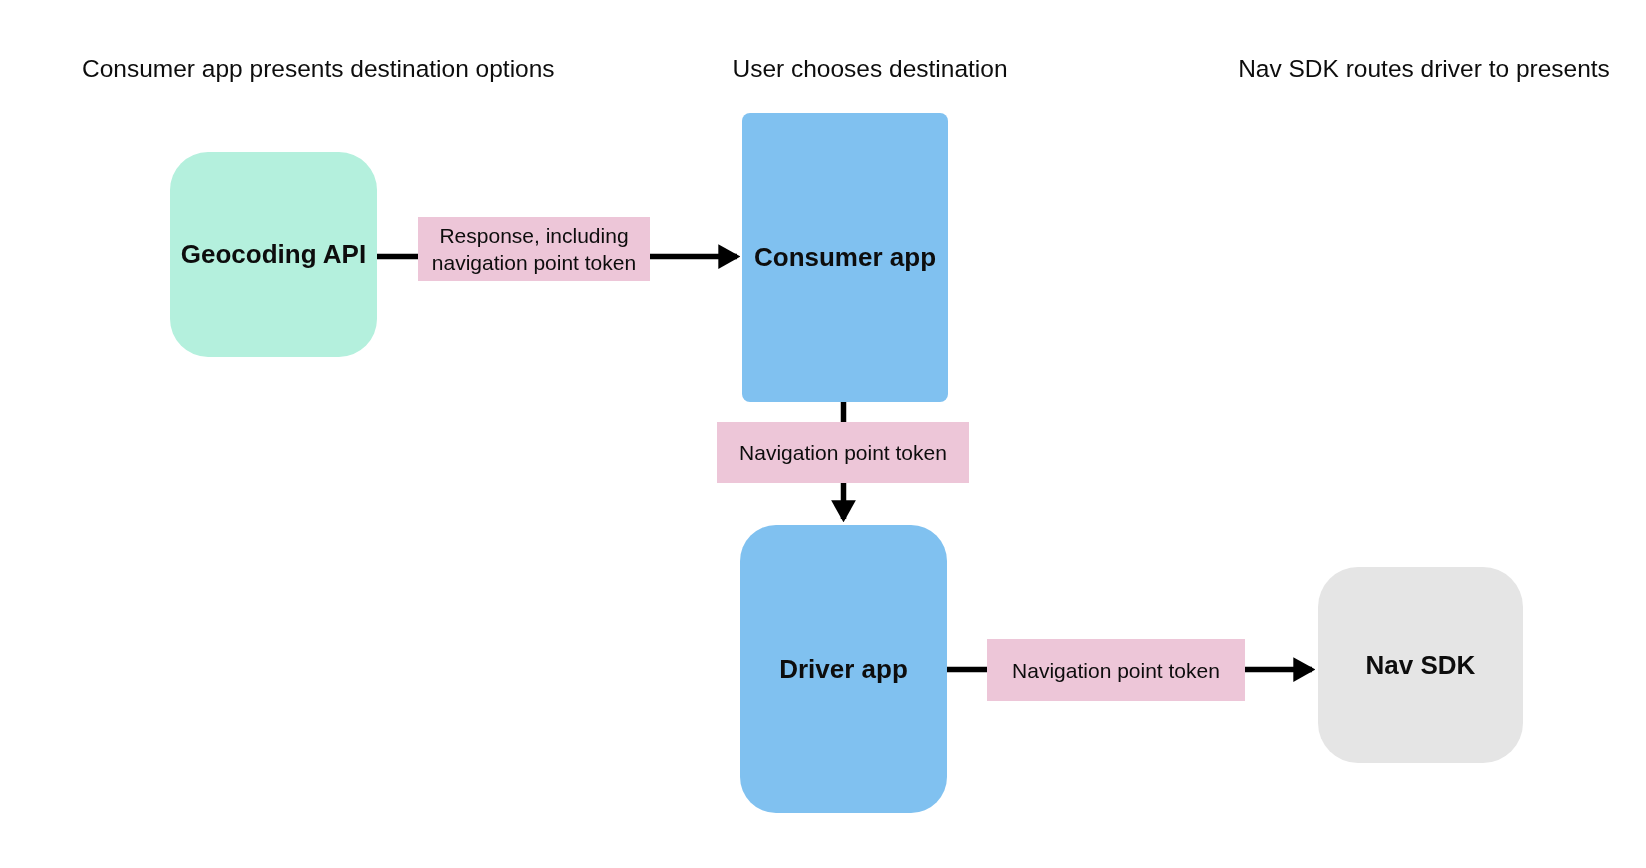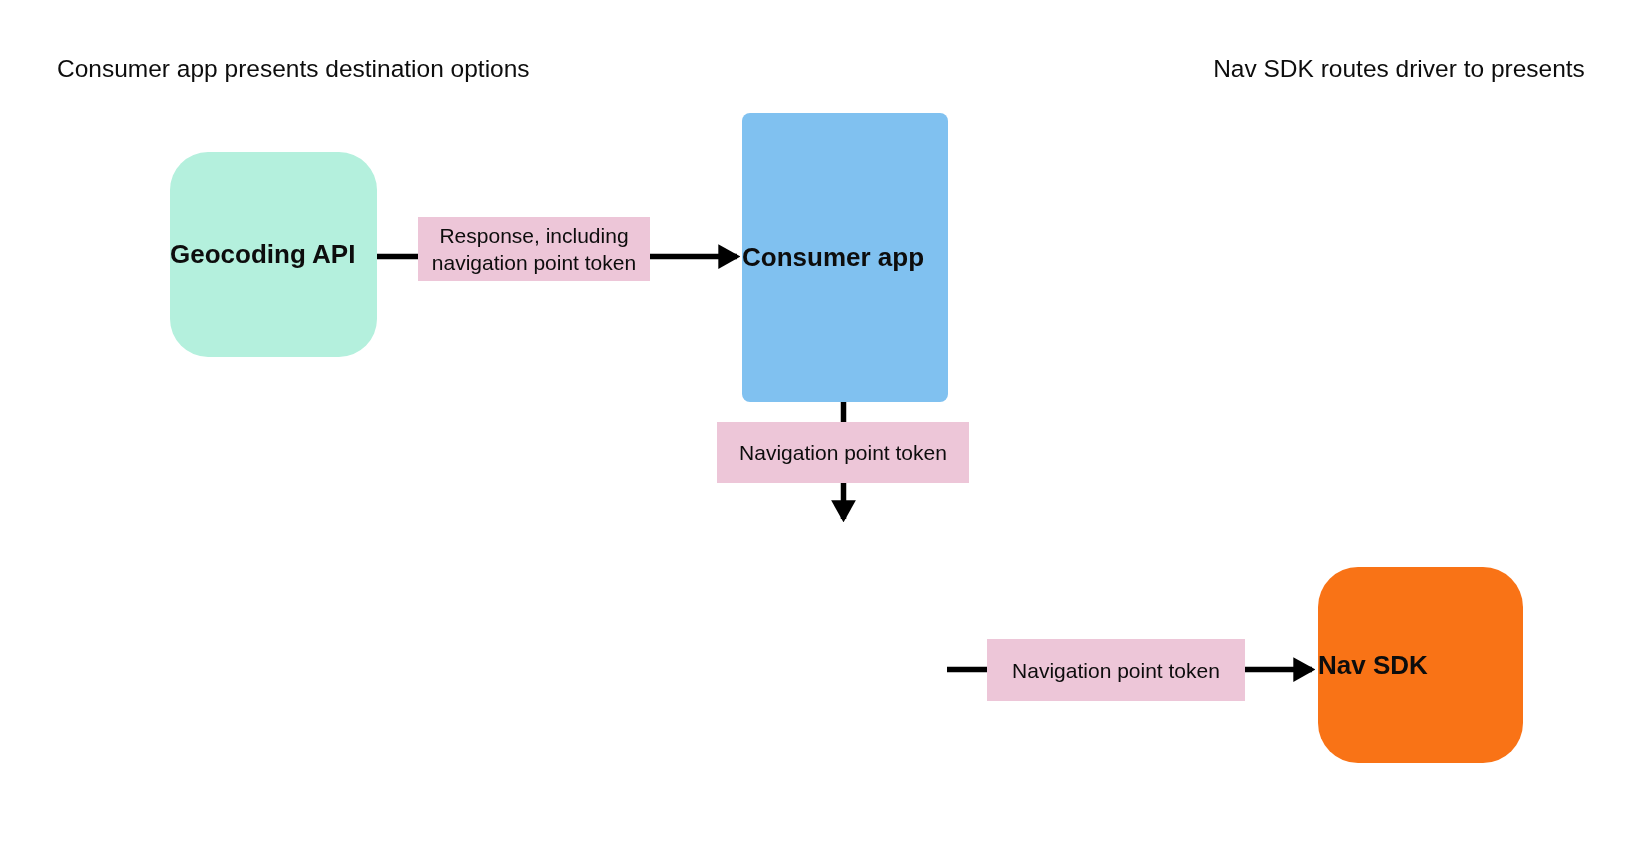--- a/index.html
+++ b/index.html
@@ -17,37 +17,38 @@
     left: 0; top: 0;
     z-index: 1;
   }
   .hdr {
     position: absolute;
     top: 54px;
     font-size: 24.5px;
     line-height: 30px;
     white-space: nowrap;
     z-index: 4;
+    margin-left: 25px;
   }
   #hdr1 { left: 57px; }
   #hdr2 { left: 845px; transform: translateX(-50%); }
   #hdr3 { left: 1399px; transform: translateX(-50%); }
   .node {
     position: absolute;
     display: flex;
     align-items: center;
-    justify-content: flex-start;
+    justify-content: center;
     font-weight: bold;
     font-size: 26px;
     z-index: 3;
   }
   #node-geocoding { left: 170px; top: 152px; width: 207px; height: 205px; background: #b4f0dd; border-radius: 38px; }
   #node-consumer  { left: 742px; top: 113px; width: 206px; height: 289px; background: #80c1f0; border-radius: 8px; }
   #node-driver    { left: 740px; top: 525px; width: 207px; height: 288px; background: #80c1f0; border-radius: 36px; }
-  #node-navsdk    { left: 1318px; top: 567px; width: 205px; height: 196px; background: #f97316; border-radius: 40px; }
+  #node-navsdk    { left: 1318px; top: 567px; width: 205px; height: 196px; background: #e5e5e5; border-radius: 40px; }
   .elabel {
     position: absolute;
     display: flex;
     align-items: center;
     justify-content: center;
     text-align: center;
     background: #edc6d8;
     font-size: 21px;
     line-height: 27px;
     z-index: 2;
@@ -66,27 +67,31 @@
       <marker id="ah" markerWidth="4" markerHeight="4.5" refX="3.4" refY="2.25" orient="auto">
         <path d="M0,0 L4,2.25 L0,4.5 z" fill="#000000"></path>
       </marker>
     </defs>
     <line x1="377" y1="256.5" x2="737" y2="256.5" stroke="#000000" stroke-width="5.5" marker-end="url(#ah)"></line>
     <line x1="843.5" y1="402" x2="843.5" y2="519" stroke="#000000" stroke-width="5.5" marker-end="url(#ah)"></line>
     <line x1="947" y1="669.5" x2="1312" y2="669.5" stroke="#000000" stroke-width="5.5" marker-end="url(#ah)"></line>
   </svg>
 
   <div class="hdr" id="hdr1">Consumer app presents destination options</div>
+  <div class="hdr" id="hdr2">User chooses destination</div>
   <div class="hdr" id="hdr3">Nav SDK routes driver to presents</div>
 
   <div class="node" id="node-geocoding">
     <span>Geocoding API</span>
   </div>
   <div class="node" id="node-consumer">
     <span>Consumer app</span>
+  </div>
+  <div class="node" id="node-driver">
+    <span>Driver app</span>
   </div>
   <div class="node" id="node-navsdk">
     <span>Nav SDK</span>
   </div>
 
   <div class="elabel" id="elabel0">Response, including navigation point token</div>
   <div class="elabel" id="elabel1">Navigation point token</div>
   <div class="elabel" id="elabel2">Navigation point token</div>
 
 </div>

